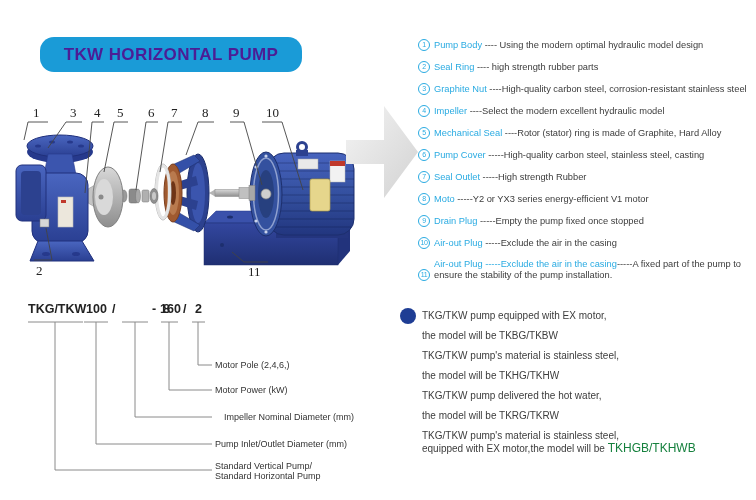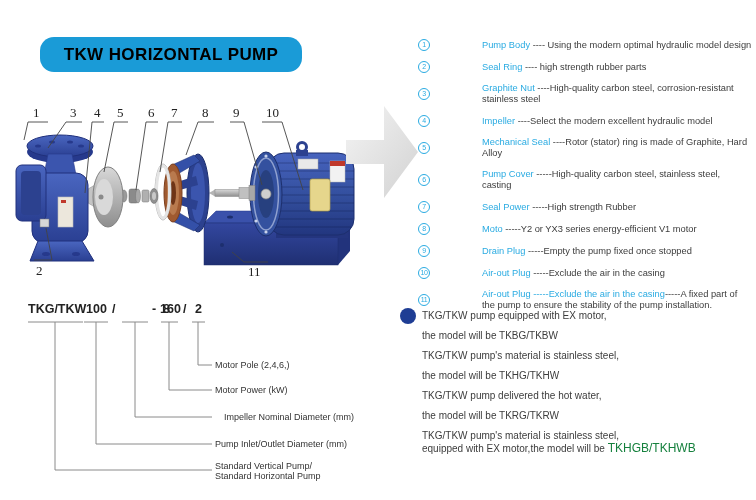--- a/index.html
+++ b/index.html
@@ -1,24 +1,24 @@
 <!DOCTYPE html>
 <html><head>
 <meta charset="utf-8">
 <style>
   html,body{margin:0;padding:0;background:#fff;}
   .canvas{position:relative;width:756px;height:500px;background:#fff;overflow:hidden;
           font-family:"Liberation Sans",sans-serif;color:#3c3c3c;}
   
   .banner{position:absolute;left:40px;top:37px;width:262px;height:35px;background:#1a9bd7;
           border-radius:14px;display:flex;align-items:center;justify-content:center;}
-  .banner span{color:#000000;font-weight:bold;font-size:17px;letter-spacing:.4px;}
+  .banner span{color:#4c1d95;font-weight:bold;font-size:17px;letter-spacing:.4px;}
   
   .plist{position:absolute;left:418px;top:39px;width:334px;}
-  .pitem{display:flex;align-items:center;margin-bottom:10px;font-size:9.3px;line-height:11px;gap:48px;}
+  .pitem{display:flex;align-items:flex-end;margin-bottom:10px;font-size:9.3px;line-height:11px;}
   .circ{flex:0 0 auto;width:10px;height:10px;border:1px solid #2aabe2;border-radius:50%;
         color:#2aabe2;font-size:7px;line-height:10px;text-align:center;margin-right:4px;
         letter-spacing:-.5px;}
   .pname,.pnameext{color:#2aabe2;}
   .pdesc{color:#3c3c3c;}
   
   .mcode{position:absolute;top:302px;font-weight:bold;font-size:12.5px;color:#222;}
   .mlabel{position:absolute;font-size:9px;color:#333;white-space:nowrap;}
   .note{position:absolute;left:422px;top:310px;width:330px;font-size:10px;color:#3c3c3c;}
   .nline{height:12px;line-height:12px;margin-bottom:8px;white-space:nowrap;}
@@ -213,21 +213,21 @@
     <div class="pitem">
       <span class="circ">5</span>
       <span class="ptxt"><span class="pname">Mechanical Seal</span><span class="pnameext"></span><span class="pdesc"> ----Rotor (stator) ring is made of Graphite, Hard Alloy</span></span>
     </div>
     <div class="pitem">
       <span class="circ">6</span>
       <span class="ptxt"><span class="pname">Pump Cover</span><span class="pnameext"></span><span class="pdesc"> -----High-quality carbon steel, stainless steel, casting</span></span>
     </div>
     <div class="pitem">
       <span class="circ">7</span>
-      <span class="ptxt"><span class="pname">Seal Power</span><span class="pnameext"></span><span class="pdesc"> -----High strength Rubber</span></span>
+      <span class="ptxt"><span class="pname">Seal Outlet</span><span class="pnameext"></span><span class="pdesc"> -----High strength Rubber</span></span>
     </div>
     <div class="pitem">
       <span class="circ">8</span>
       <span class="ptxt"><span class="pname">Moto</span><span class="pnameext"></span><span class="pdesc"> -----Y2 or YX3 series energy-efficient V1 motor</span></span>
     </div>
     <div class="pitem">
       <span class="circ">9</span>
       <span class="ptxt"><span class="pname">Drain Plug</span><span class="pnameext"></span><span class="pdesc"> -----Empty the pump fixed once stopped</span></span>
     </div>
     <div class="pitem">

